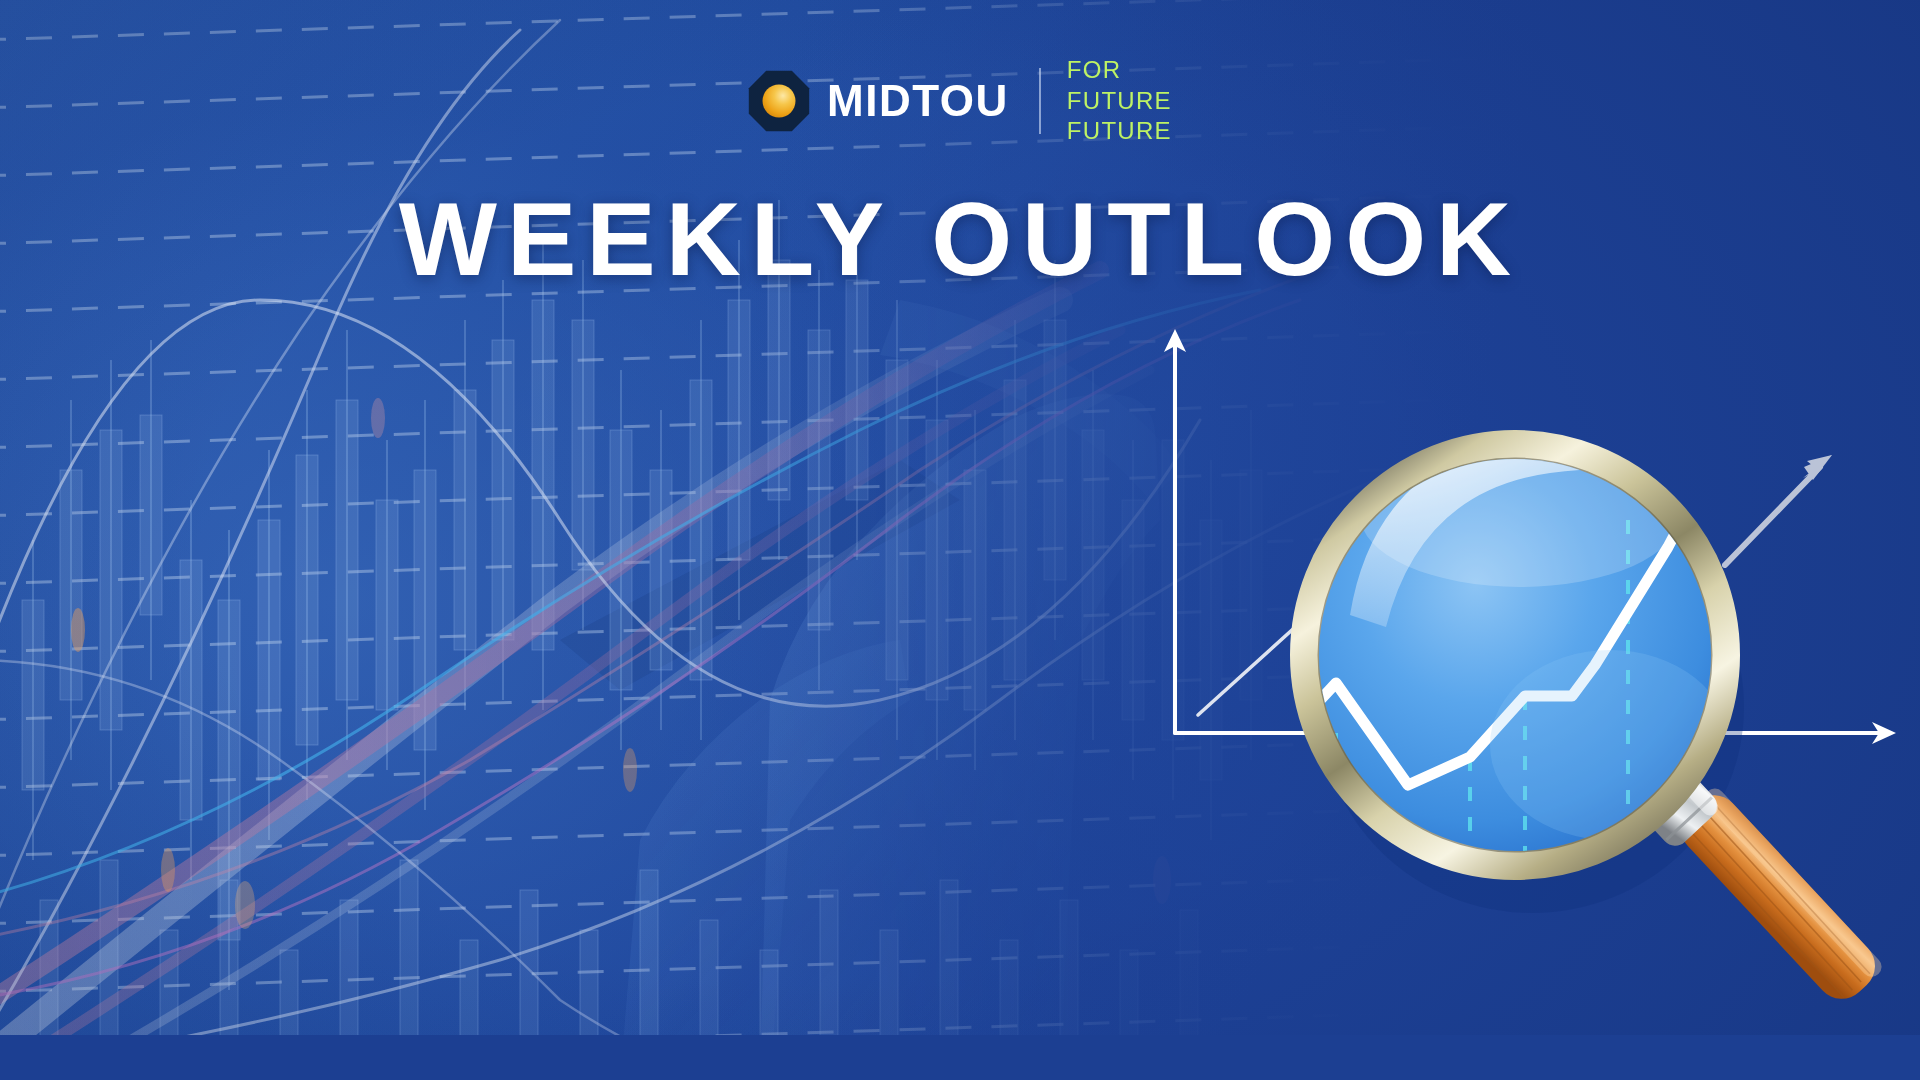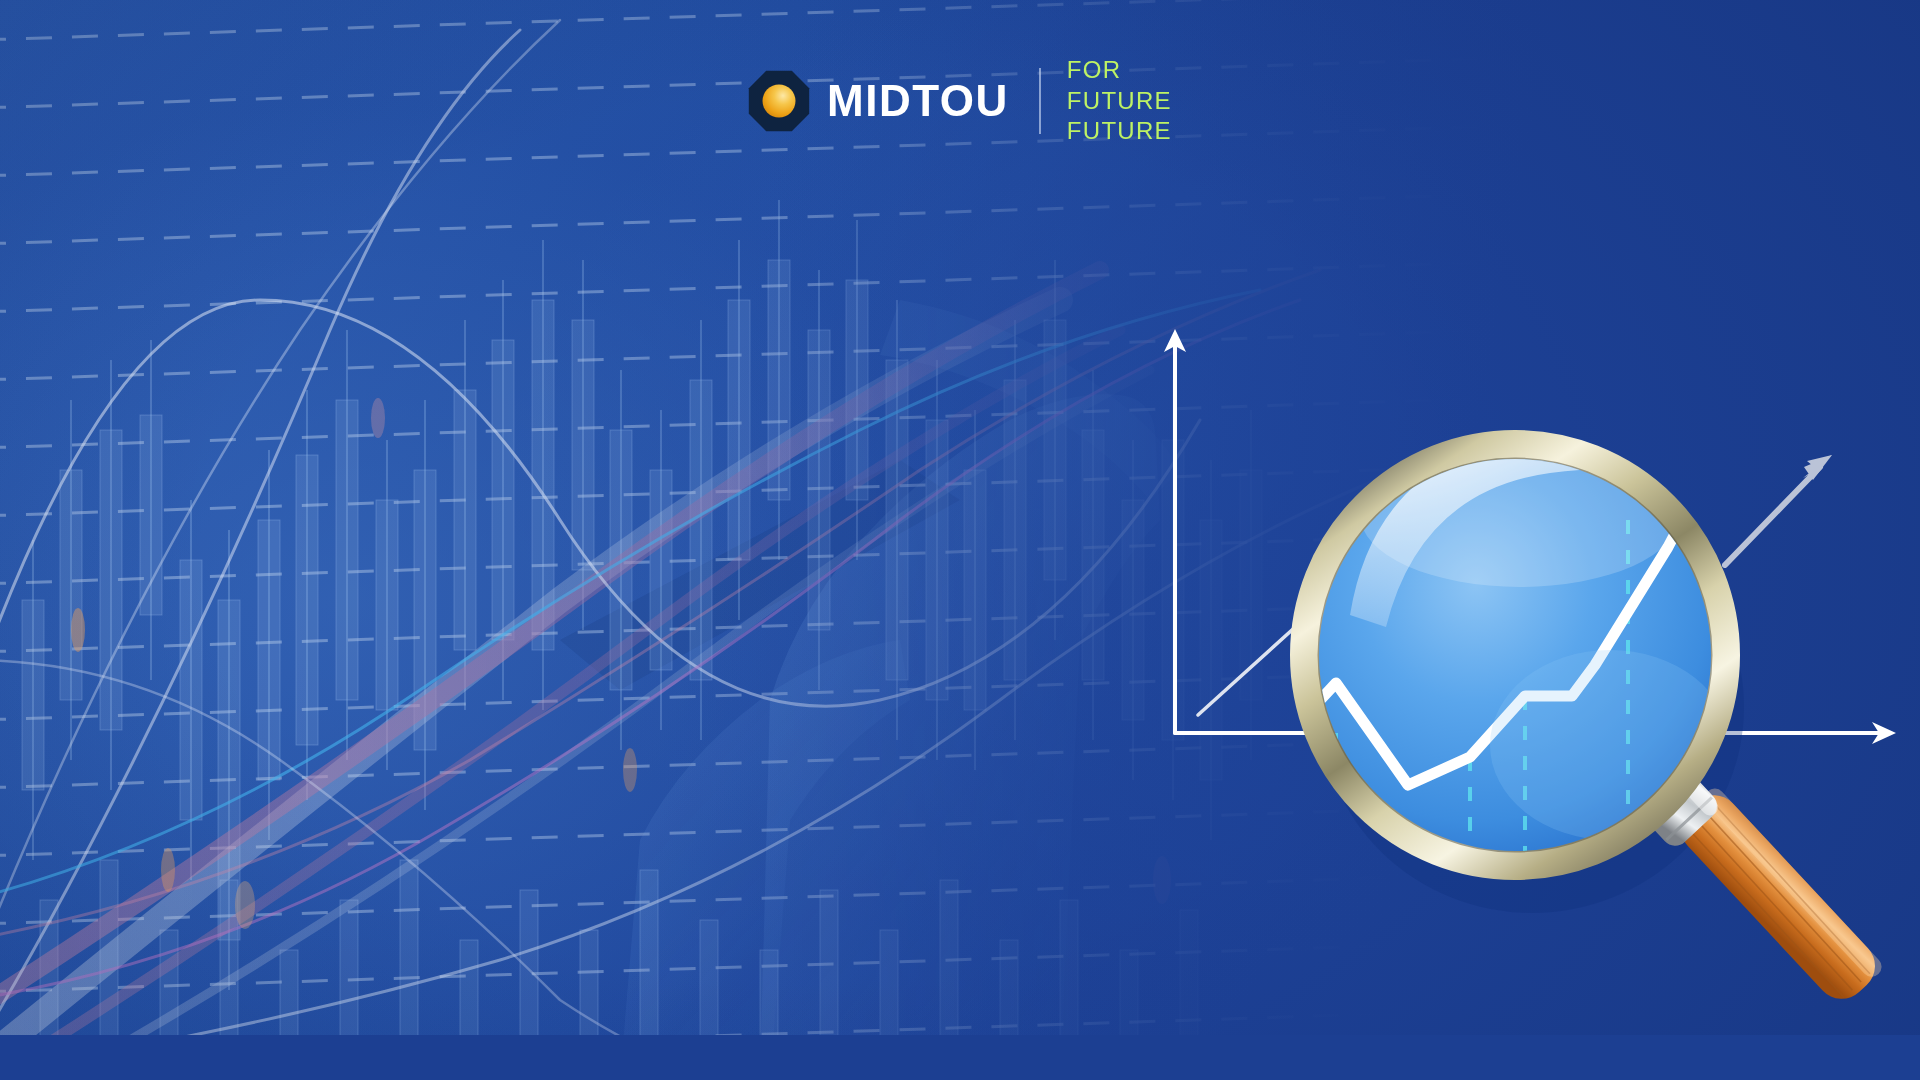--- a/index.html
+++ b/index.html
@@ -294,20 +294,21 @@
       <span class="logo-word">MIDTOU</span>
       <span class="logo-divider"></span>
       <span class="logo-tag">
         <span>FOR</span><br>
         <span>FUTURE</span><br>
         <span>FUTURE</span>
       </span>
     </div>
   </div>
 
+  <h1 class="headline">WEEKLY OUTLOOK</h1>
 
   <div class="magnifier">
     <svg viewBox="0 0 780 720" xmlns="http://www.w3.org/2000/svg">
       <defs>
         <linearGradient id="rimGrad" x1="0.18" y1="0" x2="0.86" y2="1">
           <stop offset="0%" stop-color="#6c6a58"></stop>
           <stop offset="10%" stop-color="#cfc9a2"></stop>
           <stop offset="22%" stop-color="#f6f2dd"></stop>
           <stop offset="34%" stop-color="#cbc49a"></stop>
           <stop offset="48%" stop-color="#8c8765"></stop>

